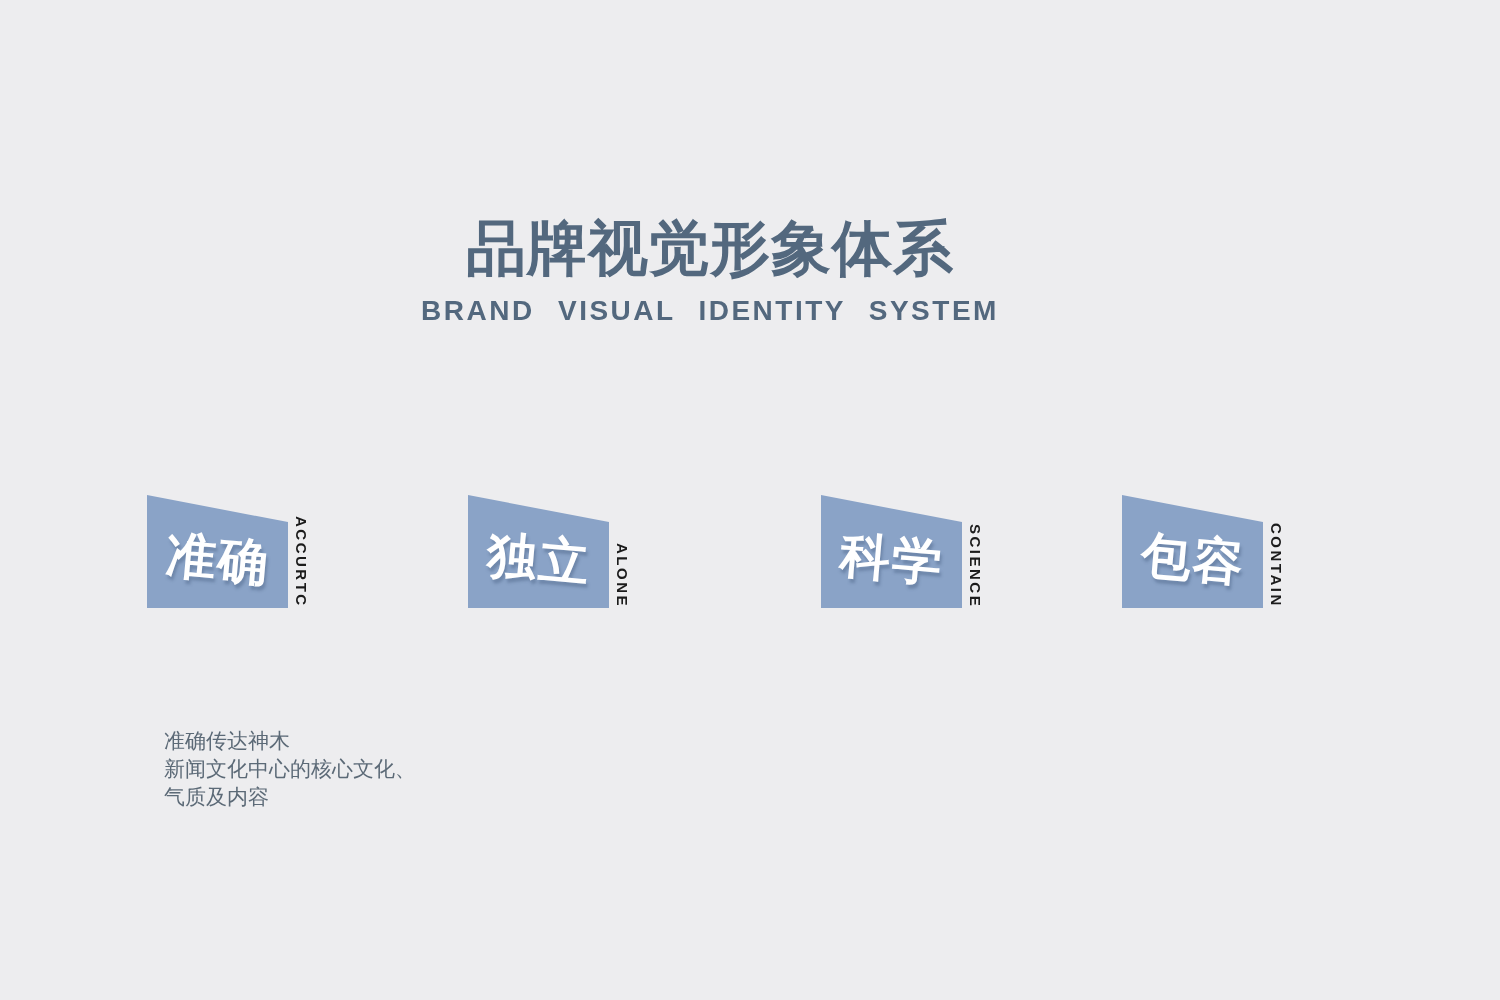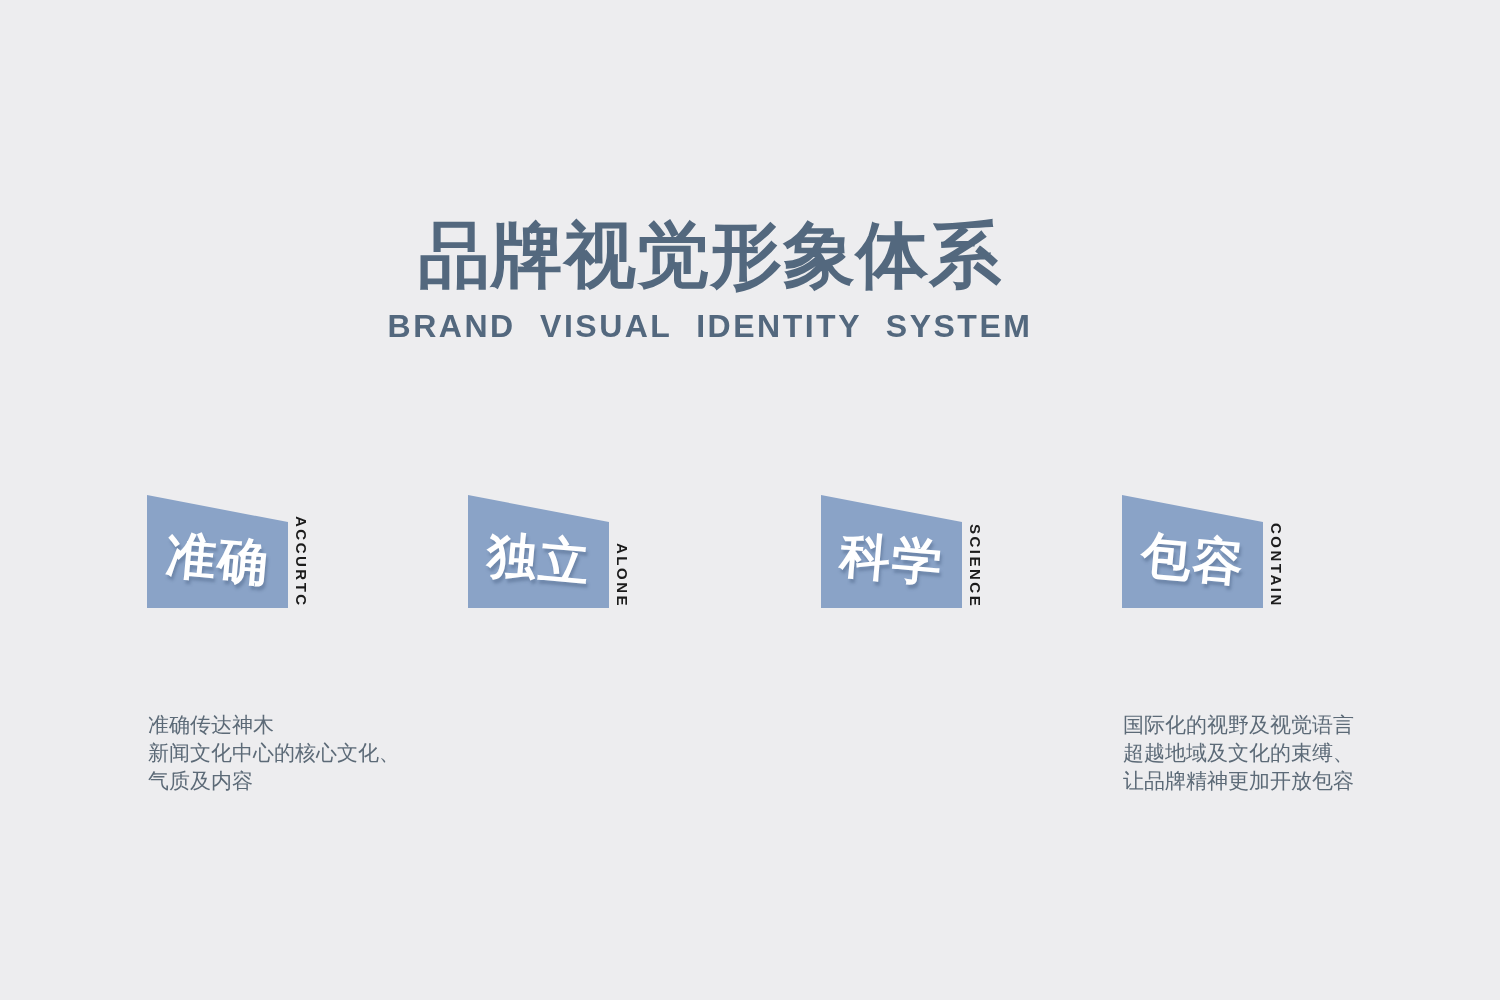--- a/index.html
+++ b/index.html
@@ -22,28 +22,28 @@
   .header {
     position: absolute;
     left: 0;
     top: 216px;
     width: 1420px;
     text-align: center;
     color: var(--title, #53687E);
   }
   .title-zh {
     margin: 0;
-    font-size: 72px;
+    font-size: 60px;
     font-weight: 800;
     letter-spacing: 1px;
     line-height: 1.1;
   }
   .title-en {
     margin-top: 13px;
-    font-size: 32px;
+    font-size: 28px;
     font-weight: 700;
     letter-spacing: 2.5px;
     word-spacing: 13px;
     color: var(--title, #5B7086);
   }
   .pillar {
     position: absolute;
     top: 495px;
     width: 320px;
     height: 310px;
@@ -83,21 +83,21 @@
     color: var(--label, #1B1B1B);
     font-size: 15px;
     font-weight: 600;
     letter-spacing: 2.5px;
     line-height: 1;
   }
   .desc {
     position: absolute;
     left: 1px;
     top: 216px;
-    margin: 0;
+    margin: 16px;
     width: 315px;
     font-size: 21px;
     line-height: 28px;
     color: var(--body, #5C6A77);
     white-space: pre-line;
   }
 </style>
 </head>
 <body>
 
@@ -130,18 +130,15 @@
       <span class="badge-zh">科学</span>
     </div>
     <span class="badge-en">SCIENCE</span>
   </section>
 
   <section class="pillar p4">
     <div class="badge">
       <span class="badge-zh">包容</span>
     </div>
     <span class="badge-en">CONTAIN</span>
-    <p class="desc">国际化的视野及视觉语言
-超越地域及文化的束缚、
-让品牌精神更加开放包容</p>
   </section>
 
 </div>
 
 </body></html>

